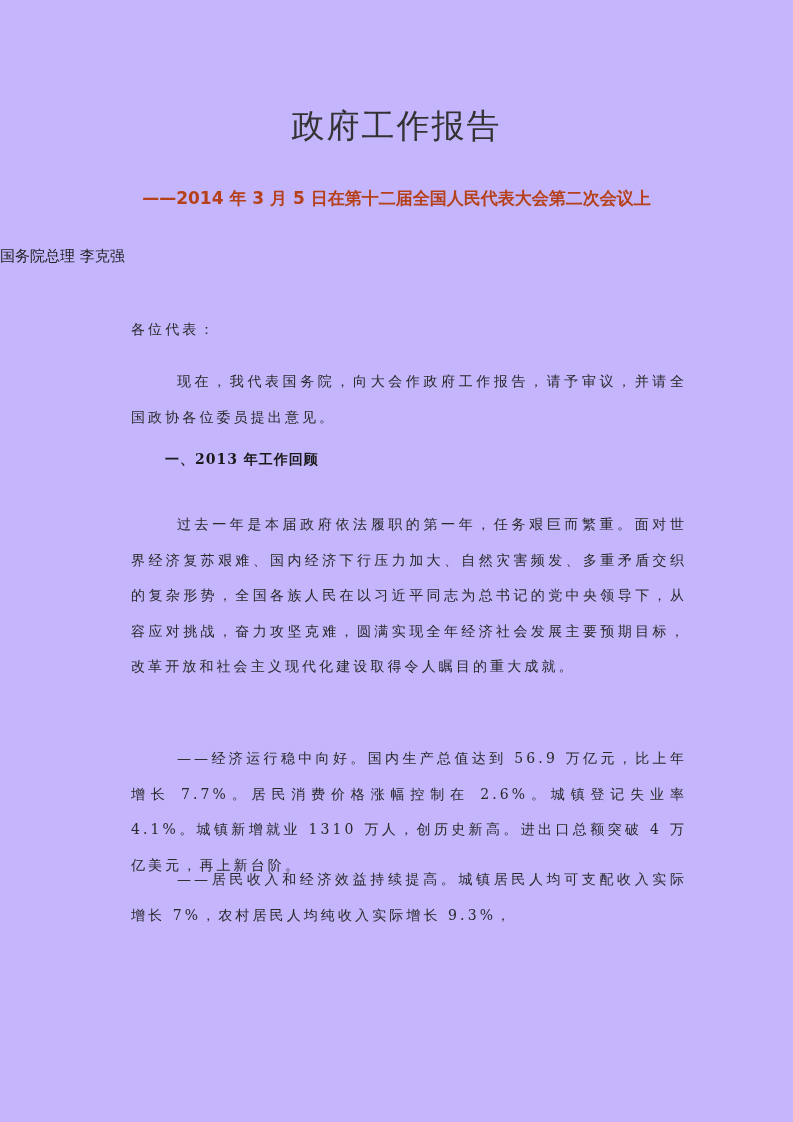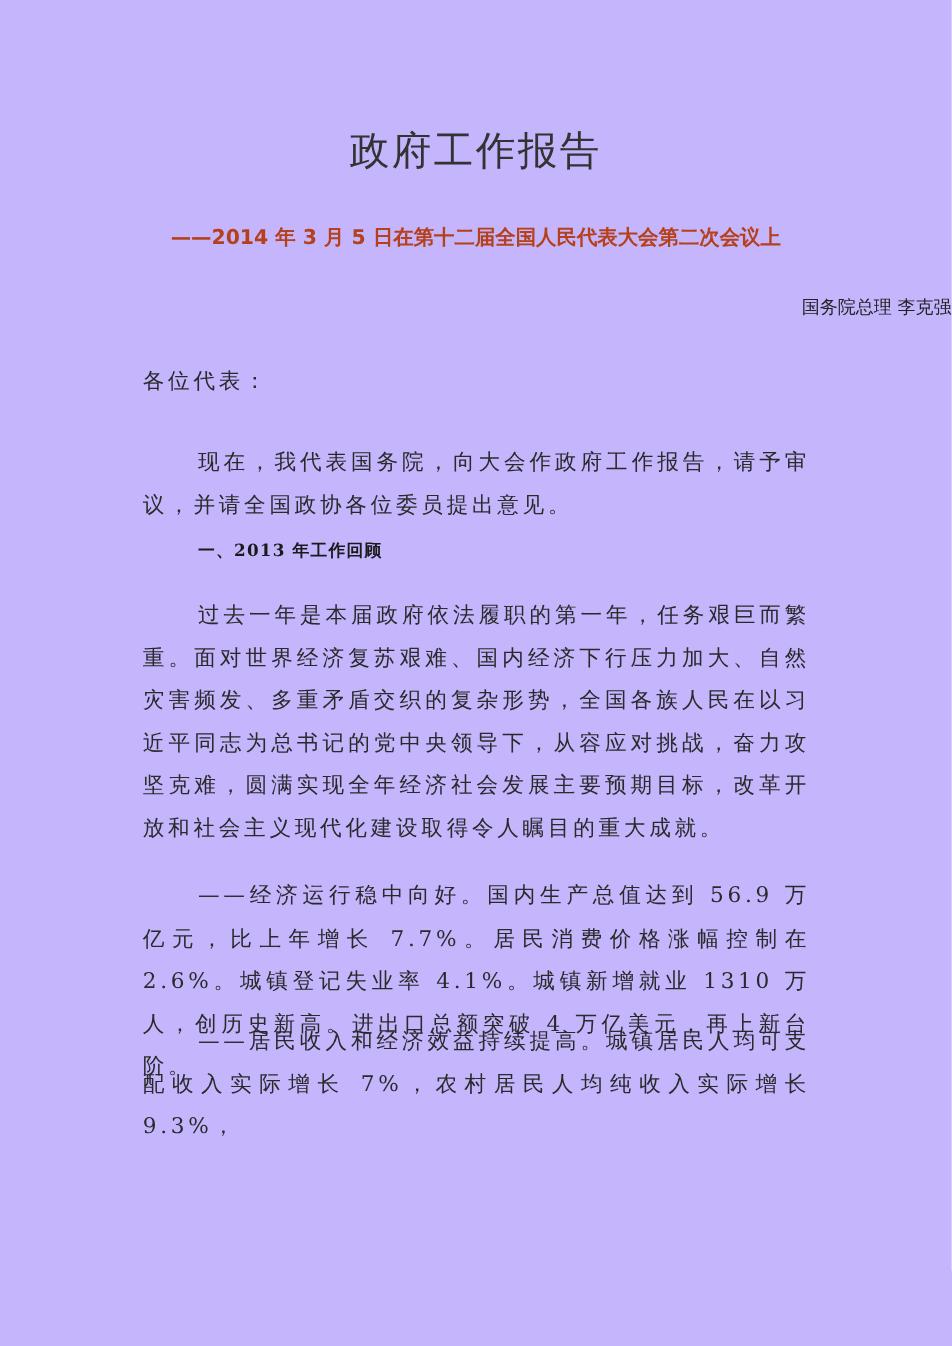--- a/index.html
+++ b/index.html
@@ -46,41 +46,41 @@
       font-weight: bold;
       color: #b5401a;
       line-height: 26px;
       margin: 0;
     }
     .author {
       position: absolute;
       left: 0;
       top: 244px;
       width: 793px;
-      text-align: right;
+      text-align: left;
       font-family: "DejaVu Serif", "Liberation Serif", serif;
       font-size: 15px;
       color: #222222;
       line-height: 24px;
     }
     .body-text {
       position: absolute;
       left: 119px;
       width: 556px;
       font-family: "DejaVu Serif", "Liberation Serif", serif;
-      font-size: 18px;
+      font-size: 14px;
       color: #2a2a2a;
       line-height: 35.5px;
       letter-spacing: 3.1px;
       text-align: justify;
-      margin: 0;
+      margin: 12px;
     }
     .indent { text-indent: 46px; }
     .salutation { top: 300px; }
-    .p1 { top: 368px; }
+    .p1 { top: 352px; }
     .heading {
       position: absolute;
       left: 165px;
       top: 442px;
       font-family: "DejaVu Serif", "Liberation Serif", serif;
       font-size: 14px;
       font-weight: bold;
       color: #1a1a1a;
       line-height: 35px;
       letter-spacing: 1px;

